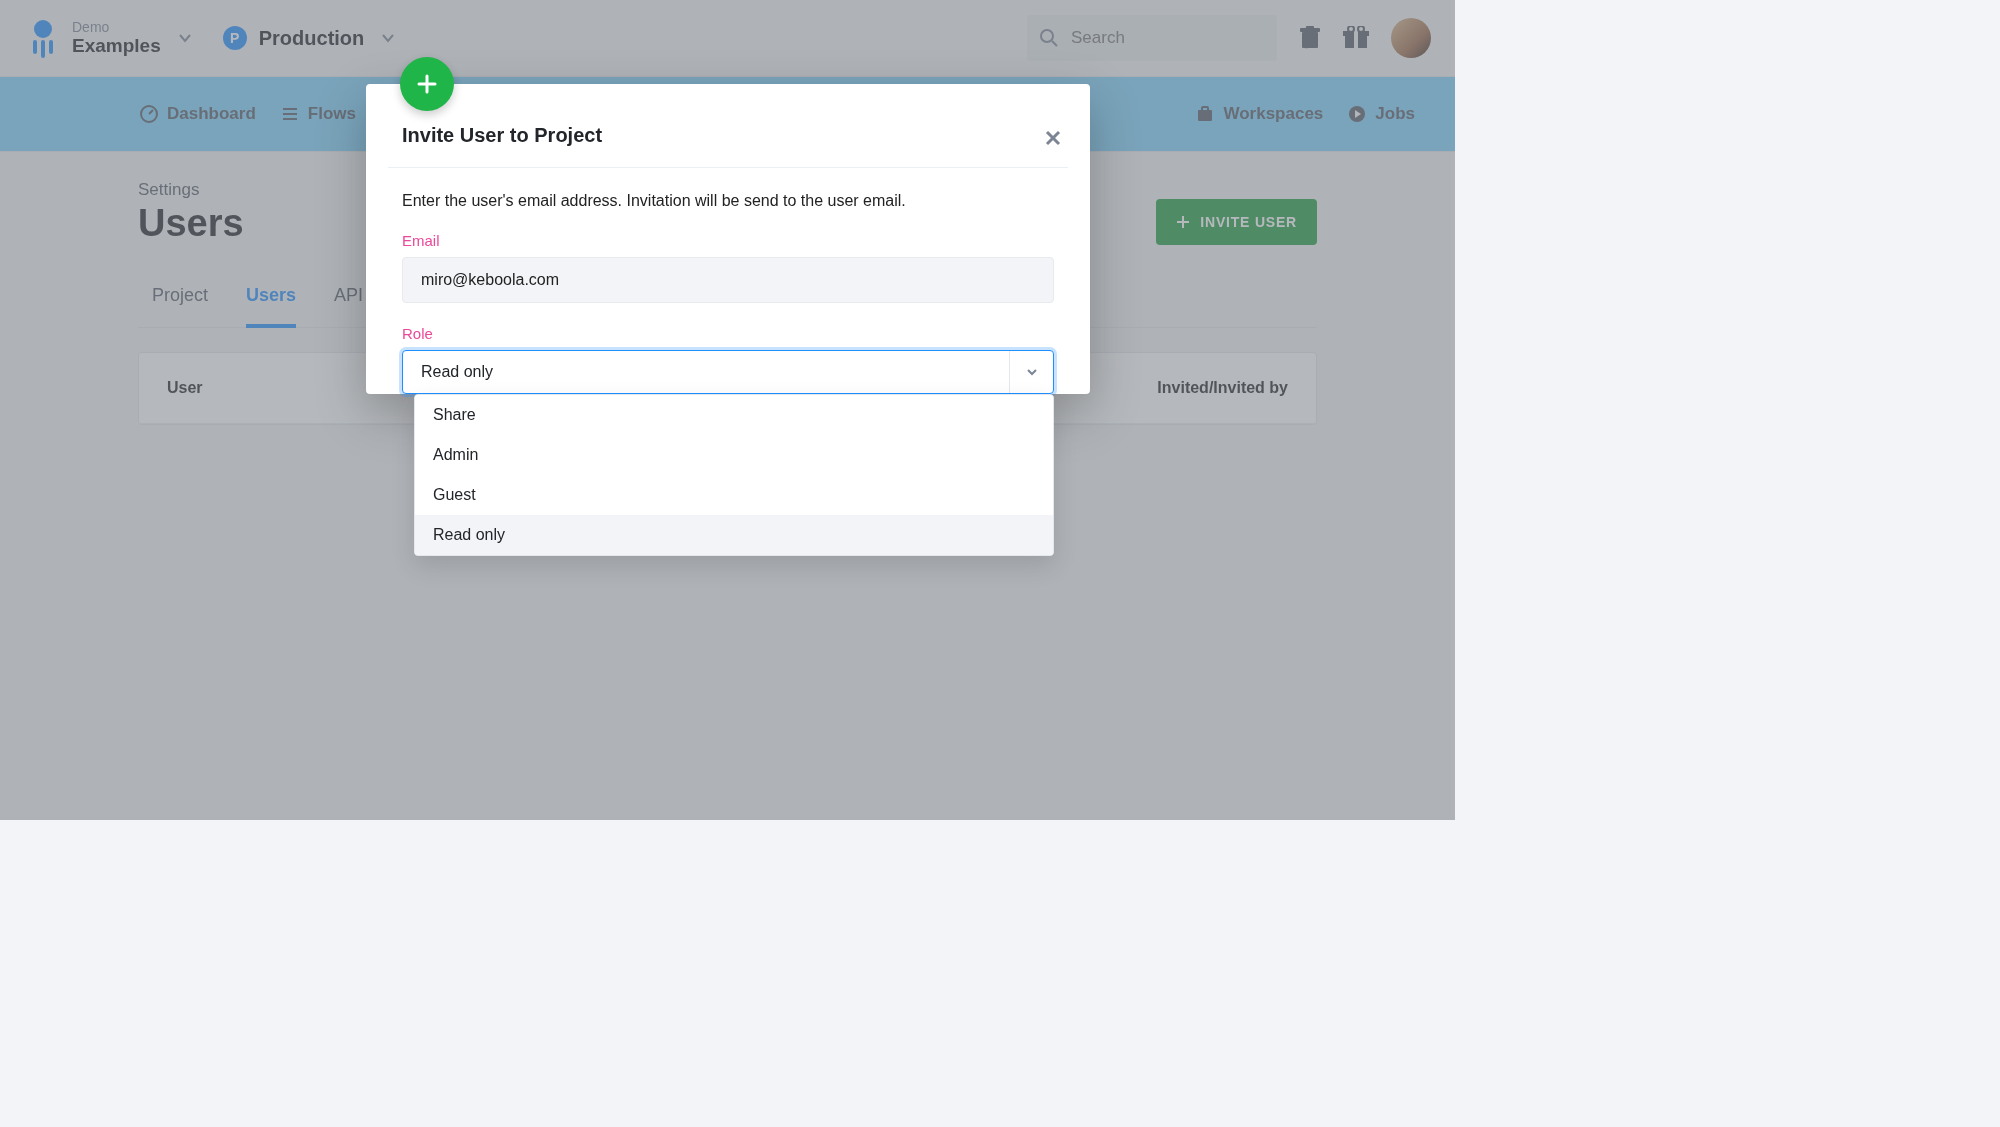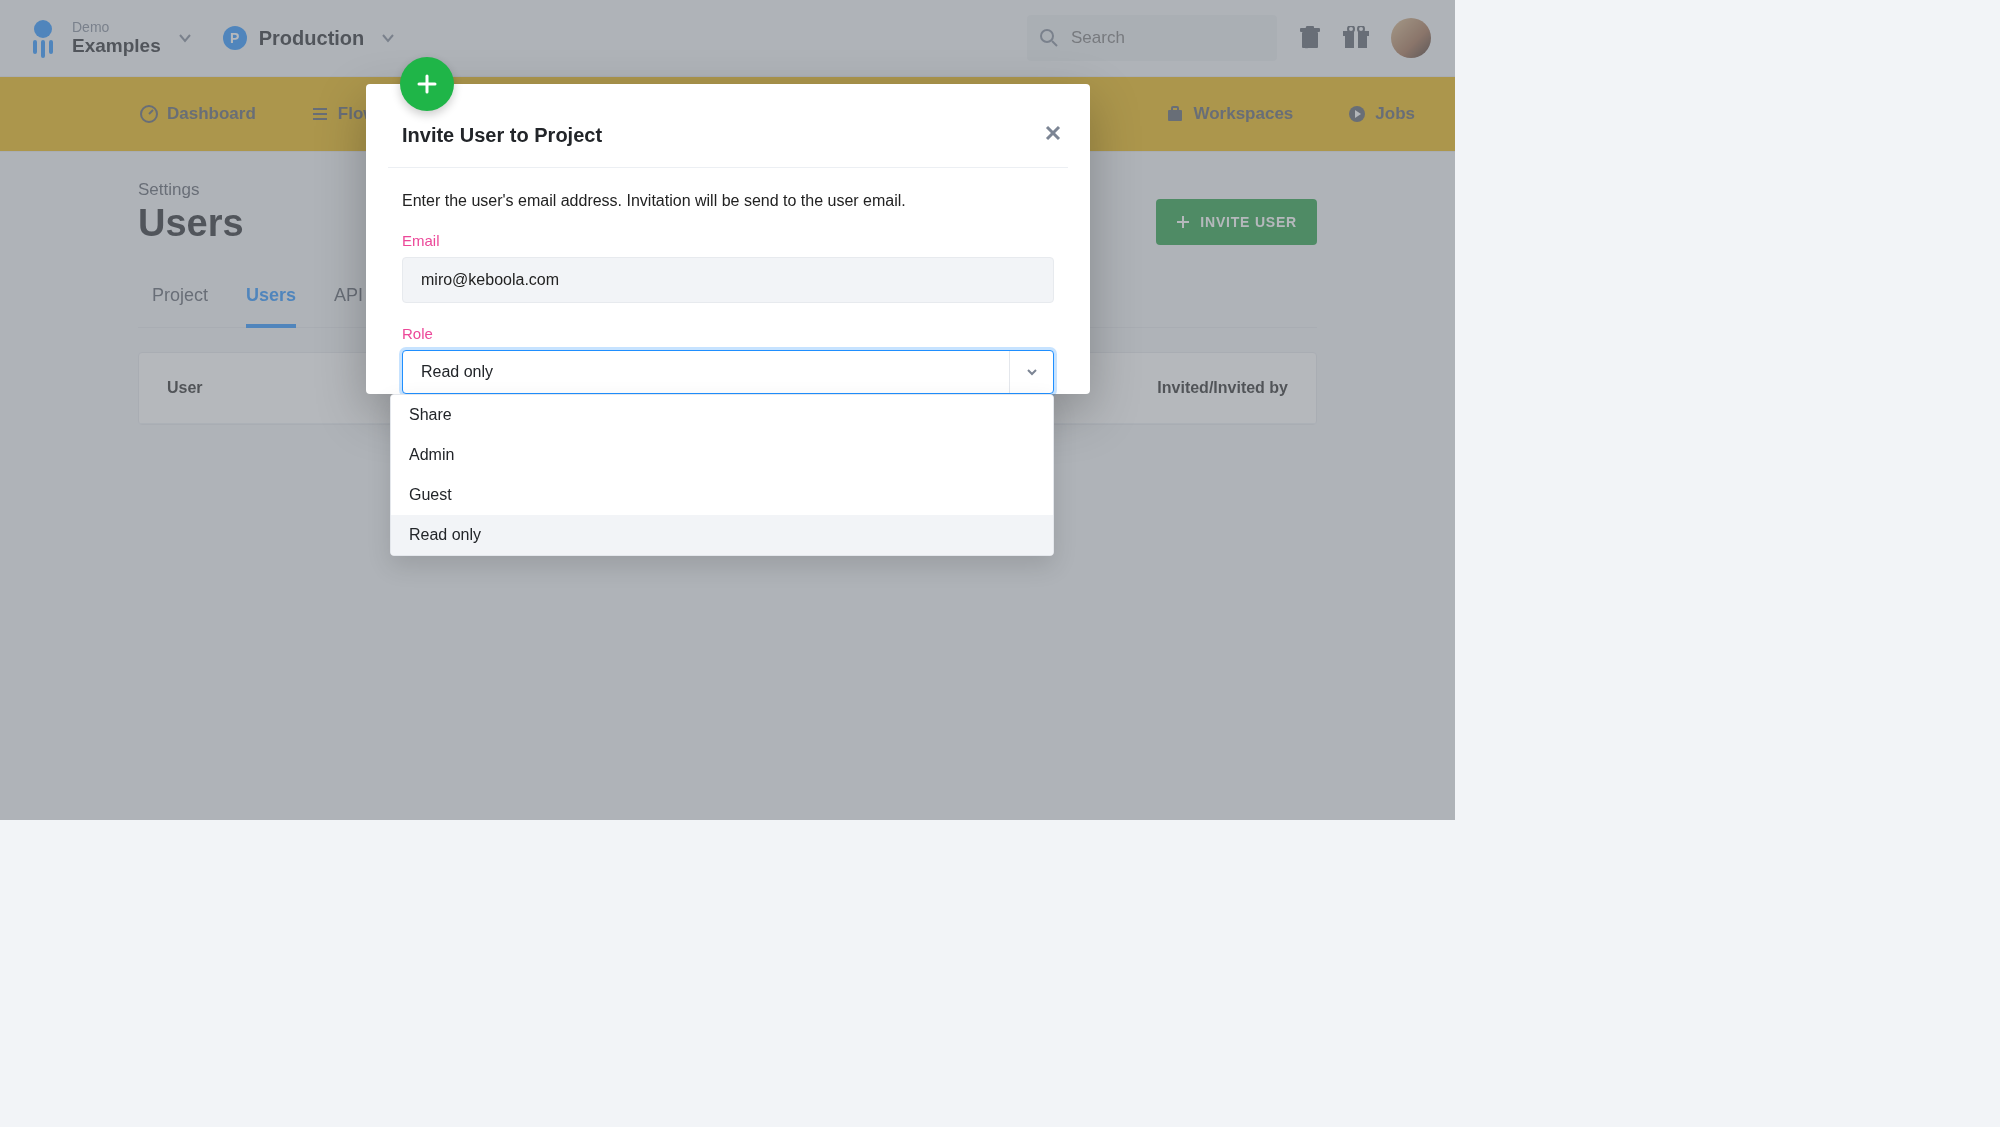--- a/index.html
+++ b/index.html
@@ -49,21 +49,21 @@
   }
   .top-icons { display:flex; align-items:center; gap:22px; margin-left:22px; color:#565b66; }
   .avatar-top {
     width:40px;height:40px;border-radius:50%;
     background: linear-gradient(135deg,#d8b88a 0%,#a06b4a 60%,#3a2a24 100%);
   }
 
   
   .nav {
     height:76px;border-top:1px solid #e4e7ec;border-bottom:1px solid #e4e7ec;
-    background:#eab308;display:flex;align-items:center;gap:55px;padding:0 40px 0 140px;
+    background:#7dd3fc;display:flex;align-items:center;gap:25px;padding:0 40px 0 140px;
     color:#565b66;font-size:17px;font-weight:600;
   }
   .nav-item { display:flex;align-items:center;gap:9px; }
 
   
   .page { padding: 28px 138px 0; }
   .page-head { display:flex; align-items:flex-end; justify-content:space-between; }
   .page-label { font-size:17px; color:#565b66; font-weight:500; }
   .page-title { font-size:38px; font-weight:700; margin-top:2px; }
   .invite-btn {
@@ -102,21 +102,21 @@
   .modal {
     position:absolute;top:84px;left:366px;width:724px;background:#fff;border-radius:4px;
     box-shadow:0 18px 50px rgba(0,0,0,0.25);
     padding:0 0 0 0;
   }
   .fab {
     position:absolute;top:-27px;left:34px;width:54px;height:54px;border-radius:50%;
     background:#1fb548;display:flex;align-items:center;justify-content:center;color:#fff;
     box-shadow:0 4px 10px rgba(0,0,0,0.2);
   }
-  .modal-head { display:flex;align-items:flex-start;justify-content:space-between;
+  .modal-head { display:flex;align-items:flex-end;justify-content:space-between;
     padding:40px 28px 20px 36px;border-bottom:0; }
   .modal-title { font-size:20px;font-weight:700; }
   .modal-close { color:#7c8594; font-size:22px; cursor:pointer; }
   .modal hr { border:none;border-top:1px solid #eceff3;margin:0 22px; }
   .modal-body { padding:24px 36px 0; }
   .hint { font-size:16px;color:#222;margin-bottom:22px; }
   .field-label { font-size:15px;color:#ec4899;margin-bottom:8px;display:block; }
   .text-input {
     width:100%;height:46px;border:1px solid #e7eaee;background:#f2f4f7;border-radius:4px;
     padding:2px 18px;font-size:16px;color:#222;outline:none;
@@ -125,21 +125,21 @@
   .select-wrap {
     position:relative;height:44px;border:1px solid #1f8fff;border-radius:4px;
     box-shadow:0 0 0 3px rgba(31,143,255,0.25);
     display:flex;align-items:center;padding:0 18px;font-size:16px;background:#fff;
   }
   .select-caret {
     position:absolute;right:0;top:0;bottom:0;width:44px;border-left:1px solid #e4e7ec;
     display:flex;align-items:center;justify-content:center;color:#7c8594;
   }
   .dropdown {
-    position:absolute;left:24px;right:36px;top:310px;
+    position:absolute;left:48px;right:36px;top:310px;
     background:#fff;border:1px solid #e4e7ec;border-radius:4px;
     box-shadow:0 10px 24px rgba(0,0,0,0.12);
     overflow:hidden;
   }
   .dd-item { padding:11px 18px;font-size:16px;background:#fff; }
   .dd-item.selected { background:#f2f4f7; }
 
   svg { display:block; }
 </style>
 </head>

